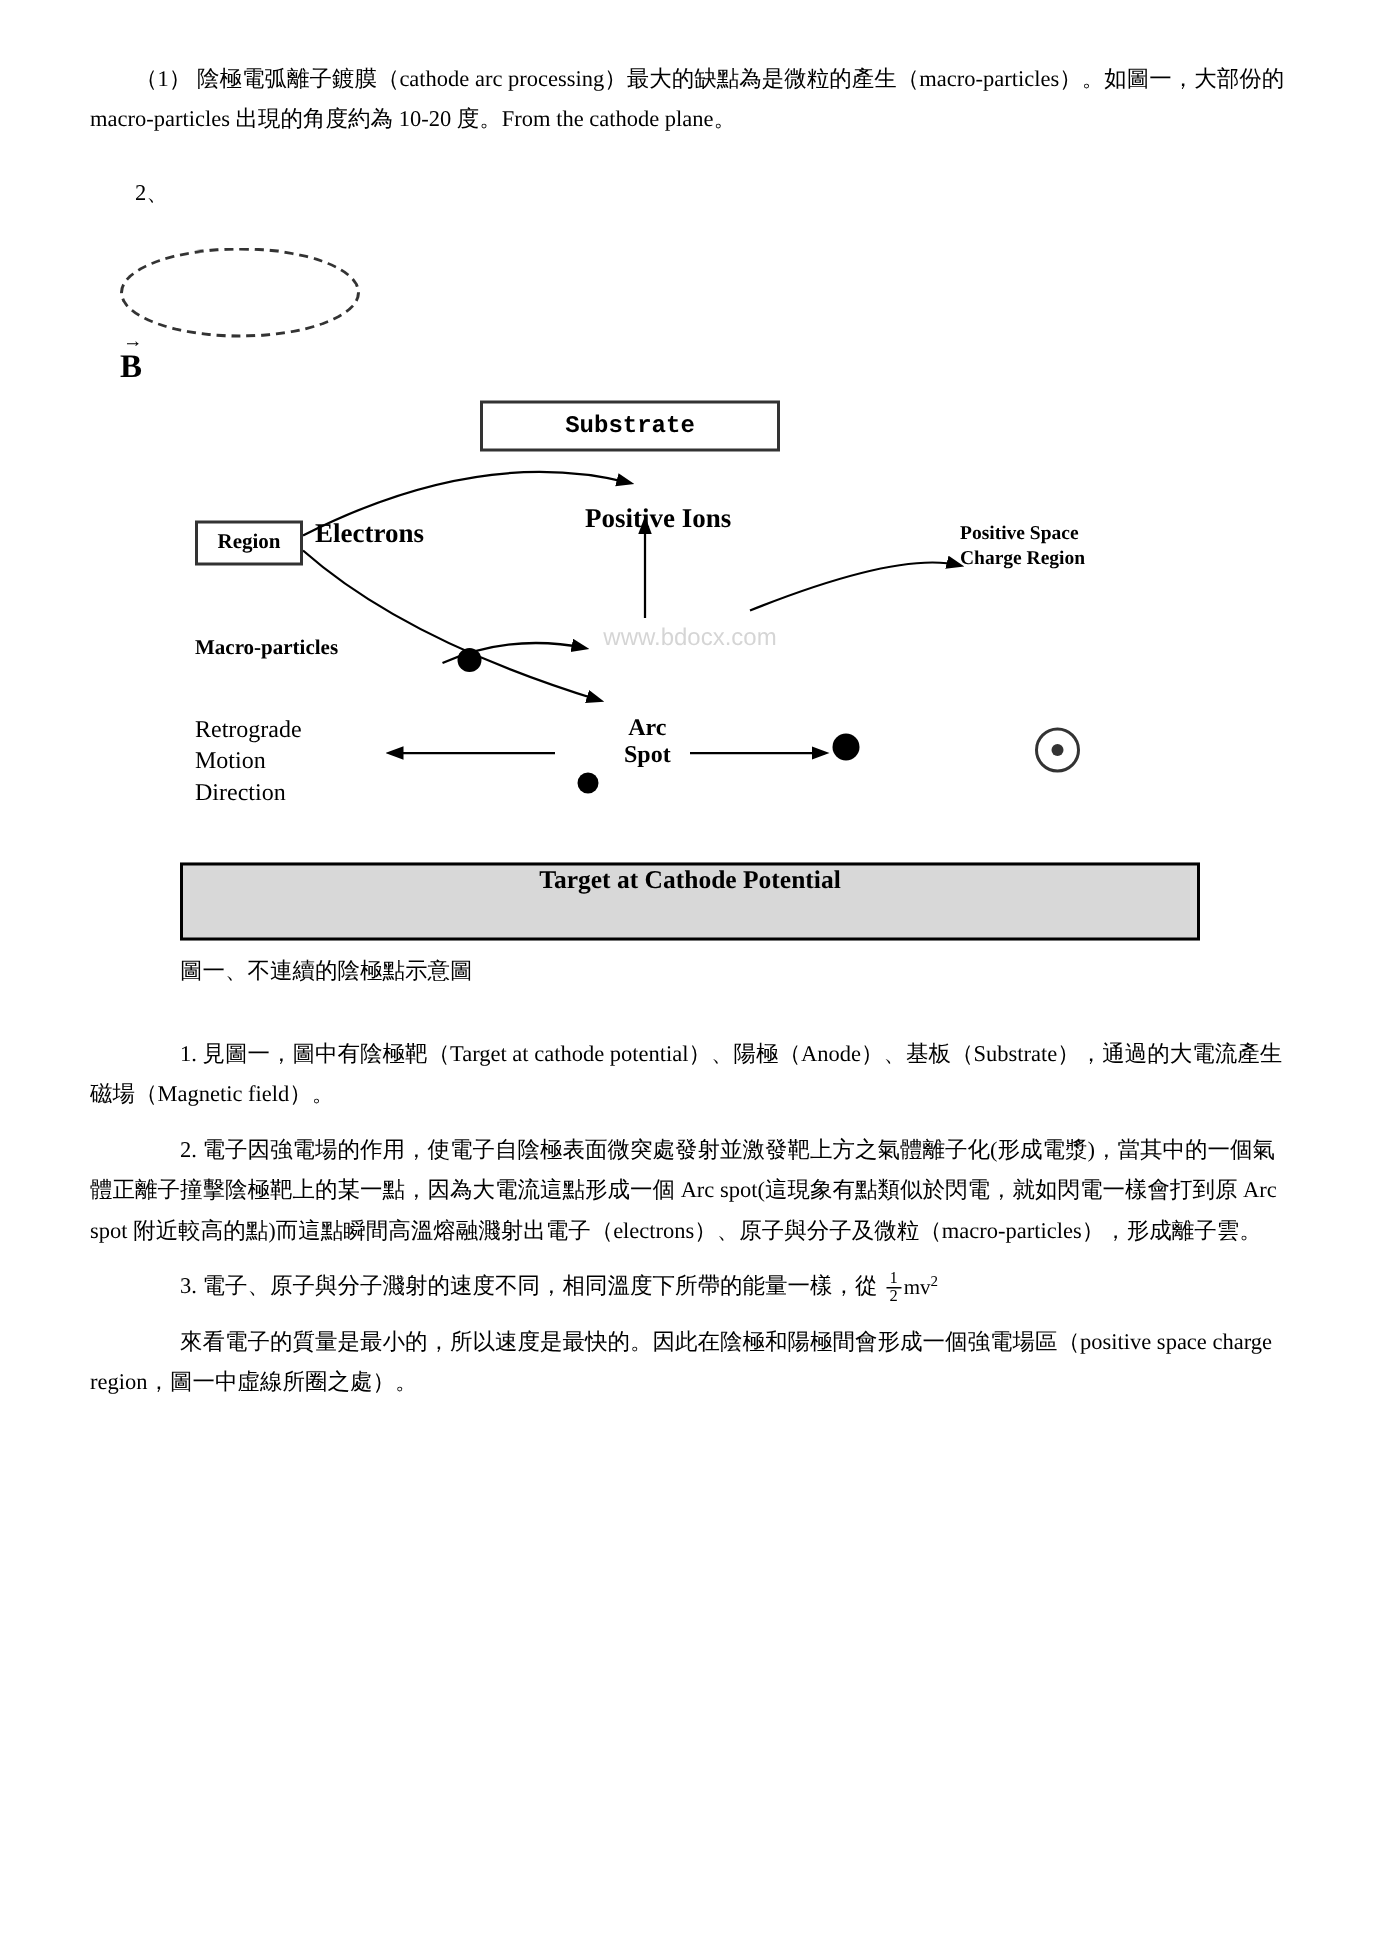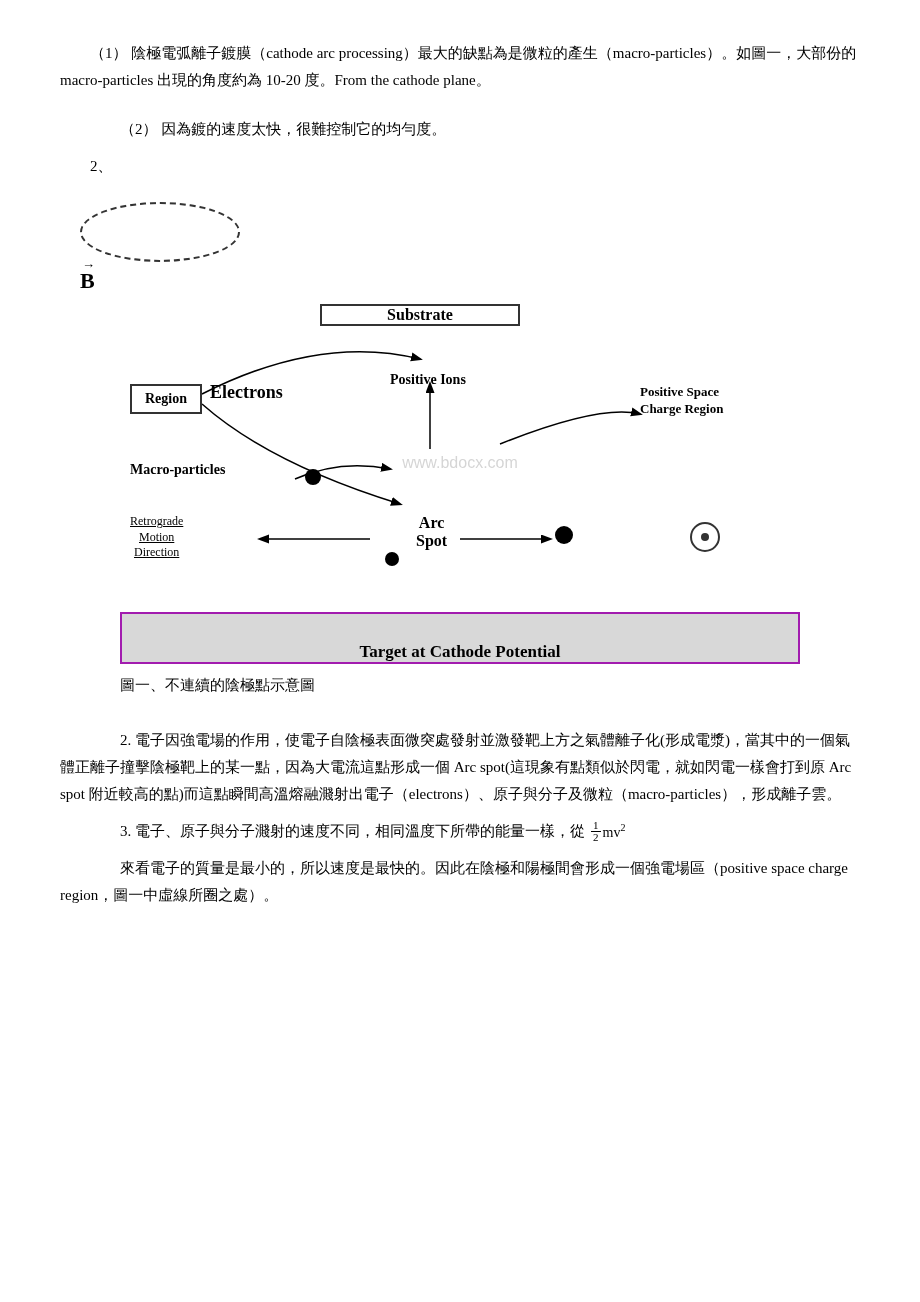--- a/index.html
+++ b/index.html
@@ -61,28 +61,29 @@
       height: 360px;
       margin: 0 auto;
       border: none;
     }
     
     .substrate-box {
       position: absolute;
       top: 0;
       left: 200px;
       width: 200px;
-      height: 22px;
+      height: 34px;
       border: 2px solid #333;
       display: flex;
       align-items: center;
       justify-content: center;
       font-weight: bold;
       font-size: 16px;
       background: #fff;
+      font-family: Liberation Mono, monospace;
     }
     
     .anode-box {
       position: absolute;
       top: 80px;
       left: 10px;
       width: 72px;
       height: 30px;
       border: 2px solid #333;
       display: flex;
@@ -99,21 +100,21 @@
       left: 90px;
       font-weight: bold;
       font-size: 18px;
     }
     
     .positive-ions-label {
       position: absolute;
       top: 68px;
       left: 270px;
       font-weight: bold;
-      font-size: 14px;
+      font-size: 18px;
     }
     
     .pscr-label {
       position: absolute;
       top: 80px;
       left: 520px;
       font-weight: bold;
       font-size: 13px;
       text-align: left;
       line-height: 1.3;
@@ -124,46 +125,45 @@
       top: 158px;
       left: 10px;
       font-weight: bold;
       font-size: 14px;
     }
     
     .retrograde-label {
       position: absolute;
       top: 210px;
       left: 10px;
-      font-size: 12px;
+      font-size: 16px;
       font-weight: normal;
       line-height: 1.3;
-      text-align: center;
-      text-decoration: underline;
+      text-align: left;
     }
     
     .arc-spot-label {
       position: absolute;
       top: 210px;
       left: 296px;
       font-weight: bold;
       font-size: 16px;
       text-align: center;
     }
     
     .target-box {
       position: absolute;
       bottom: 0;
       left: 0;
       width: 680px;
       height: 52px;
-      border: 2px solid #a21caf;
+      border: 2px solid #000000;
       background: #d8d8d8;
       display: flex;
-      align-items: flex-end;
+      align-items: flex-start;
       justify-content: center;
       font-weight: bold;
       font-size: 17px;
     }
     
     .dot-filled {
       position: absolute;
       width: 16px;
       height: 16px;
       background: #000;
@@ -221,21 +221,20 @@
       display: inline;
     }
   </style>
 </head>
 <body>
 
 <div>
 
   <p class="para-indent">（1） 陰極電弧離子鍍膜（cathode arc processing）最大的缺點為是微粒的產生（macro-particles）。如圖一，大部份的 macro-particles 出現的角度約為 10-20 度。From the cathode plane。</p>
 
-  <p class="para-indent2">（2） 因為鍍的速度太快，很難控制它的均勻度。</p>
 
   <p class="section-num">2、</p>
 
   <div class="diagram-area">
 
     <div class="dashed-oval"></div>
 
     <div class="b-vector" style="position:relative;">
       <span style="position:absolute;top:-12px;left:2px;font-size:13px;font-weight:bold;">→</span>
       <span>B</span>
@@ -315,20 +314,21 @@
       </div>
 
     </div>
 
     <p class="caption" style="width:680px;">
       <span>圖一、不連續的陰極點示意圖</span>
     </p>
 
   </div>
 
+  <p class="para-indent2">1. 見圖一，圖中有陰極靶（Target at cathode potential）、陽極（Anode）、基板（Substrate），通過的大電流產生磁場（Magnetic field）。</p>
 
   <p class="para-indent2">2. 電子因強電場的作用，使電子自陰極表面微突處發射並激發靶上方之氣體離子化(形成電漿)，當其中的一個氣體正離子撞擊陰極靶上的某一點，因為大電流這點形成一個 Arc spot(這現象有點類似於閃電，就如閃電一樣會打到原 Arc spot 附近較高的點)而這點瞬間高溫熔融濺射出電子（electrons）、原子與分子及微粒（macro-particles），形成離子雲。</p>
 
   <div class="formula-line">
     <span class="formula-text">3. 電子、原子與分子濺射的速度不同，相同溫度下所帶的能量一樣，從</span>
     <span style="display:inline-flex;align-items:center;margin-left:6px;">
       <span style="display:inline-flex;flex-direction:column;align-items:center;line-height:1;margin-right:2px;">
         <span style="font-size:11px;border-bottom:1px solid #000;padding:0 2px;">1</span>
         <span style="font-size:11px;padding:0 2px;">2</span>
       </span>

